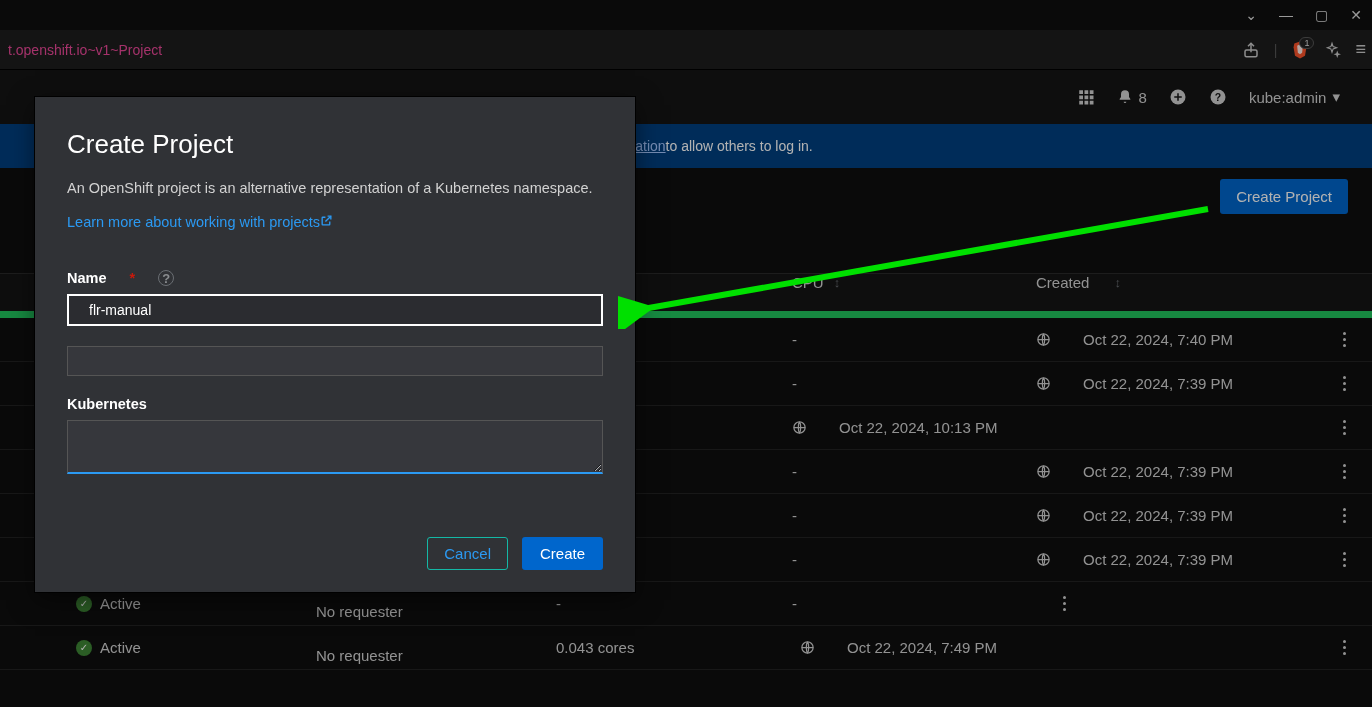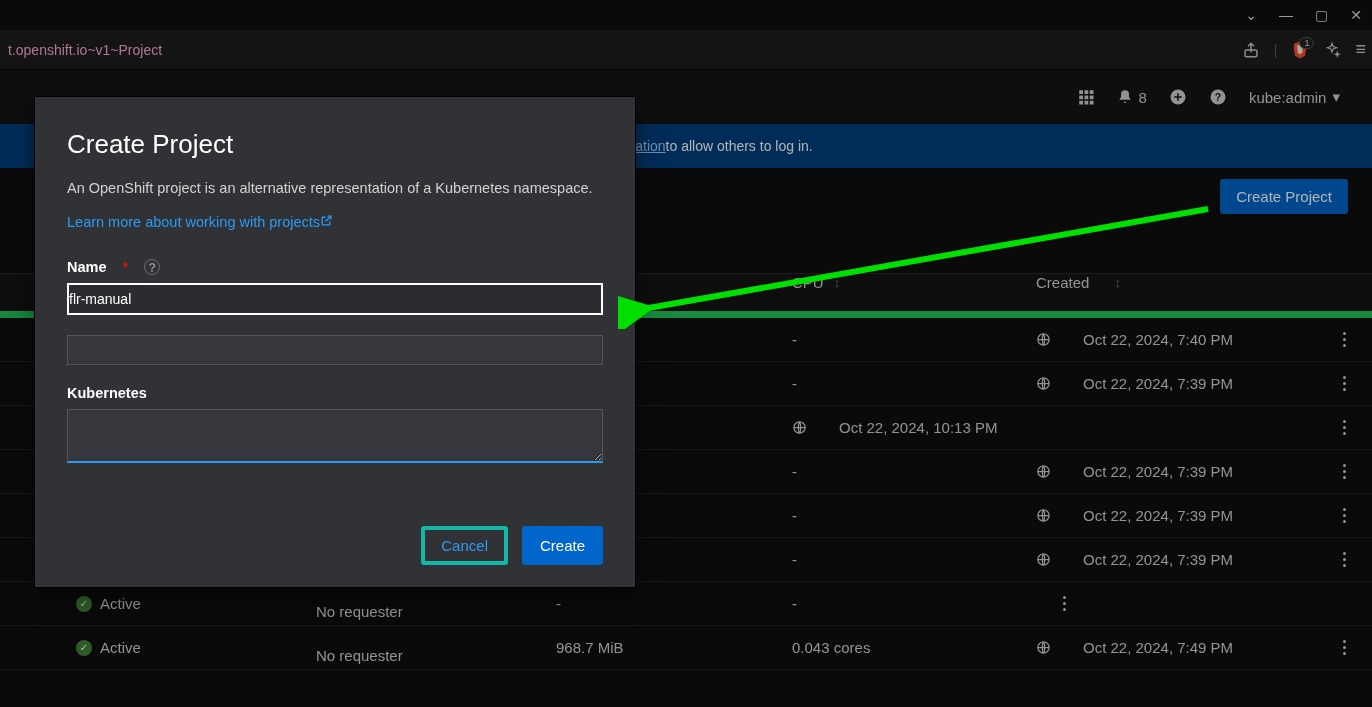--- a/index.html
+++ b/index.html
@@ -1,20 +1,20 @@
 <!DOCTYPE html>
 <html><head>
 <meta charset="utf-8">
 <style>
   * { box-sizing: border-box; margin: 0; padding: 0; }
   html, body { width: 1372px; height: 707px; overflow: hidden; background: #0f0f0f; color: #fff; font-family: "Segoe UI", Arial, sans-serif; font-size: 14px; }
   .titlebar { height: 30px; background: #0f0f0f; display: flex; justify-content: flex-end; align-items: center; gap: 22px; padding-right: 10px; }
   .titlebar .win-btn { color: #ddd; font-size: 14px; cursor: pointer; }
   .addrbar { height: 40px; background: #1e1e1e; display: flex; align-items: center; justify-content: space-between; padding: 0 8px; border-bottom: 1px solid #000; }
-  .addr-left { color: #f9a8d4; font-size: 14px; }
+  .addr-left { color: #ec4899; font-size: 14px; }
   .addr-right { display: flex; align-items: center; gap: 14px; color: #ccc; }
   .addr-sep { color: #555; }
   .ico { display: inline-flex; align-items: center; justify-content: center; }
   .shield { width: 18px; height: 20px; position: relative; }
   .shield svg { width: 18px; height: 20px; }
   .shield-badge { position: absolute; top: -3px; right: -5px; background: #222; color: #ddd; font-size: 9px; border-radius: 8px; padding: 0 4px; border: 1px solid #555; }
   .topbar { position: relative; height: 54px; background: #151515; display: flex; justify-content: flex-end; align-items: center; gap: 22px; padding-right: 32px; color: #d2d2d2; }
   .topbar-item { display: flex; align-items: center; gap: 6px; cursor: pointer; font-size: 15px; }
   .notif-count { font-size: 15px; }
   .infobar { position: relative; height: 44px; background: #004080; display: flex; align-items: center; color: #fff; }
@@ -36,29 +36,29 @@
   .check { width: 16px; height: 16px; border-radius: 50%; background: #3e8635; display: inline-flex; align-items: center; justify-content: center; color: #fff; font-size: 10px; }
   .globe { display: inline-flex; width: 16px; margin-right: 6px; color: #d2d2d2; }
   .kebab { display:inline-flex; flex-direction: column; gap: 3px; cursor: pointer; padding: 6px; }
   .kebab span { width: 3px; height: 3px; background: #d2d2d2; border-radius: 50%; }
 
   
   .modal-back { position: absolute; inset: 0; background: rgba(0,0,0,.3); z-index: 5; }
   .modal { position: absolute; top: 97px; left: 35px; width: 600px; background: #303236; z-index: 10; padding: 32px 32px 22px; box-shadow: 0 0 0 1px #000, 0 8px 24px rgba(0,0,0,.5); }
   .modal h1 { font-size: 26px; font-weight: 400; margin-bottom: 20px; color: #fff; }
   .modal-desc { color: #d2d2d2; font-size: 14.5px; margin-bottom: 18px; }
-  .modal-link { color: #2b9af3; text-decoration: none; display: inline-flex; gap: 0; font-size: 14.5px; margin-bottom: 29px; }
-  .form-label { display: flex; align-items: flex-end; gap: 16px; font-weight: 700; color: #fff; font-size: 14.5px; margin-bottom: 8px; }
+  .modal-link { color: #2b9af3; text-decoration: none; display: inline-flex; gap: 0; font-size: 14.5px; margin-bottom: 40px; }
+  .form-label { display: flex; align-items: flex-end; gap: 23px; font-weight: 700; color: #fff; font-size: 14.5px; margin-bottom: 8px; }
   .req { color: #c9190b; }
   .help-ico { color: #8a8d90; font-size: 13px; border: 1px solid #6a6e73; border-radius: 50%; width: 16px; height: 16px; display: inline-flex; align-items: center; justify-content: center; cursor: help; }
-  .input { width: 536px; background: #36373c; border: 1px solid #555; color: #fff; padding: 6px 0; font-size: 14px; margin-bottom: 20px; outline: none; }
+  .input { width: 536px; background: #36373c; border: 1px solid #555; color: #fff; padding: 6px 20px; font-size: 14px; margin-bottom: 20px; outline: none; }
   #name-input { border: 2px solid #fff; background: #2b2c30; }
   textarea.input { height: 54px; resize: both; border-bottom: 2px solid #2b9af3; margin-bottom: 60px; }
   .btn-row { display: flex; justify-content: flex-end; gap: 14px; }
-  .btn-secondary { background: transparent; border: 4px solid #14b8a6; color: #2b9af3; padding: 7px 16px; border-radius: 3px; font-size: 15px; cursor: pointer; }
+  .btn-secondary { background: transparent; border: 1px solid #14b8a6; color: #2b9af3; padding: 7px 16px; border-radius: 3px; font-size: 15px; cursor: pointer; }
   .btn-primary2 { background: #0066cc; color: #fff; border: none; padding: 8px 18px; border-radius: 3px; font-size: 15px; cursor: pointer; }
 
   
   .arrow { position: absolute; z-index: 20; left: 618px; top: 199px; pointer-events: none; }
 </style>
 </head>
 <body>
 
 <div class="titlebar">
   <span class="win-btn">⌄</span>
@@ -312,21 +312,20 @@
       </div>
     </div>
     <div class="row">
       <div class="col-status">
         <span class="status-pill">
           <span class="check">✓</span>
           <span>Active</span>
         </span>
       </div>
       <div class="col-req">No requester</div>
-      <div class="col-mem">968.7 MiB</div>
       <div class="col-cpu">0.043 cores</div>
       <div class="col-created">
         <span class="globe">
           <svg width="15" height="15" viewBox="0 0 24 24" fill="none" stroke="#d2d2d2" stroke-width="2">
             <circle cx="12" cy="12" r="9"></circle>
             <path d="M3 12h18M12 3c2.5 3 2.5 15 0 18M12 3c-2.5 3-2.5 15 0 18"></path>
           </svg>
         </span>
         <span>Oct 22, 2024, 7:49 PM</span>
       </div>

